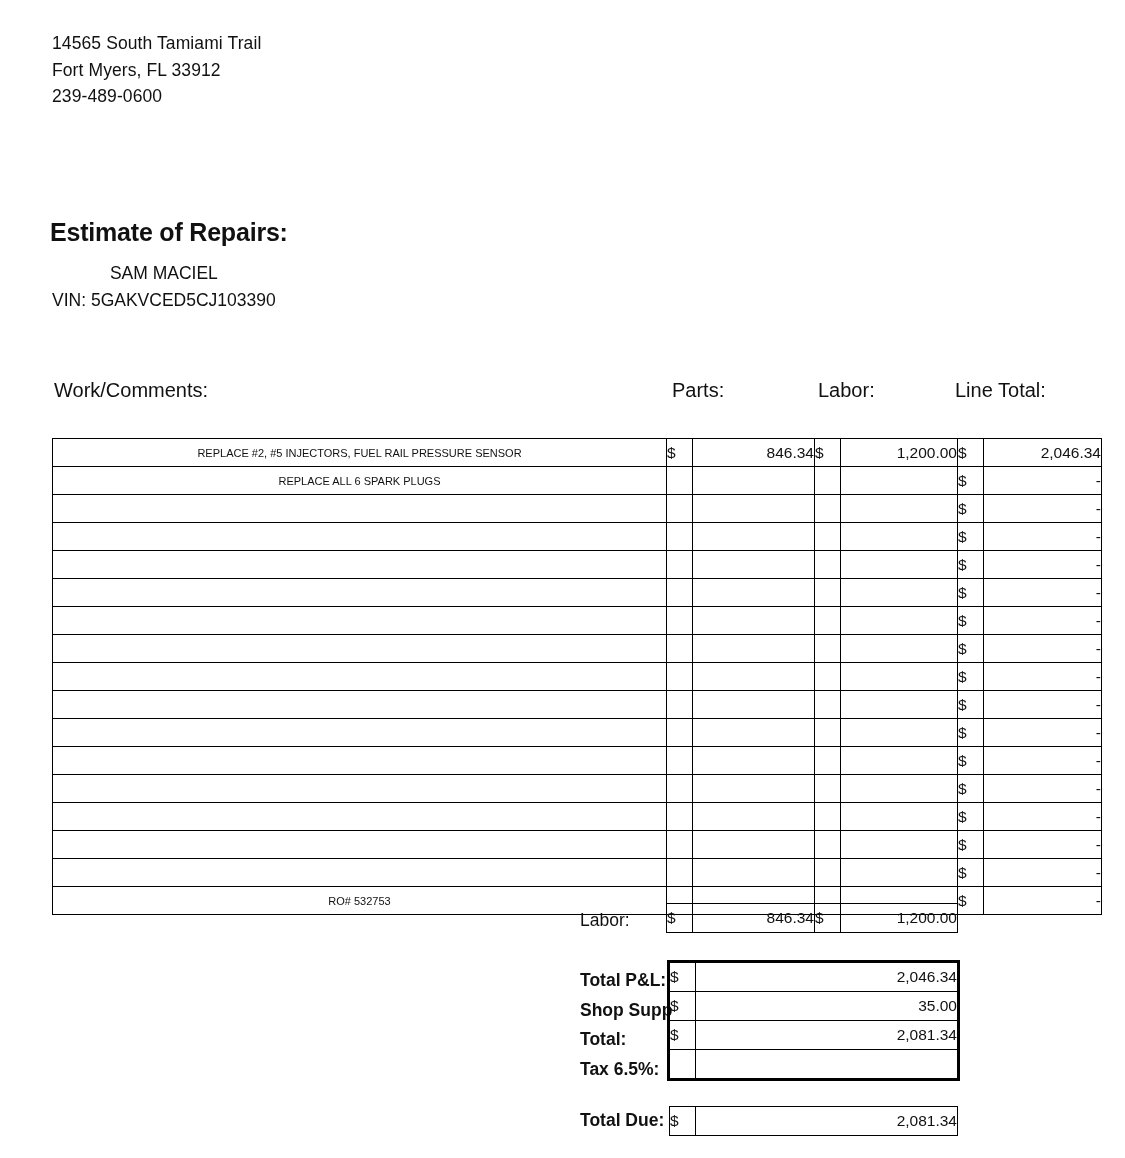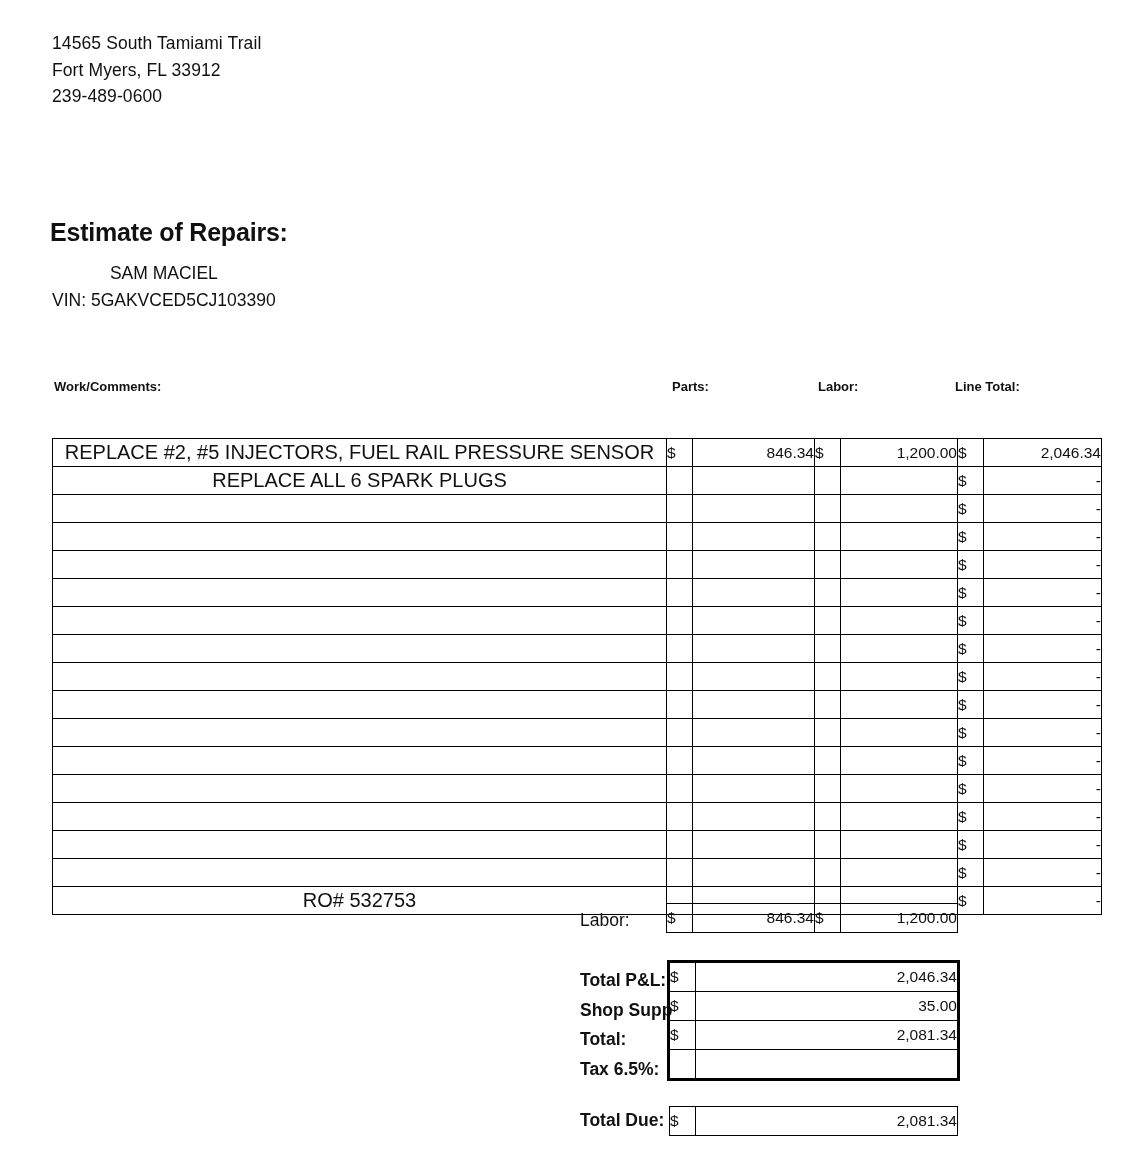--- a/index.html
+++ b/index.html
@@ -48,23 +48,22 @@
     top: 260px;
     font-size: 17.5px;
     line-height: 1.52;
     text-align: center;
   }
   .est-sub div { white-space: nowrap; }
 
   
   .col-head {
     position: absolute;
-    font-size: 13px;
+    font-size: 20px;
     white-space: nowrap;
-    font-weight: bold;
   }
   .ch-work   { left: 54px;  top: 379px; }
   .ch-parts  { left: 672px; top: 379px; }
   .ch-labor  { left: 818px; top: 379px; }
   .ch-total  { left: 955px; top: 379px; }
 
   
   .main-table {
     position: absolute;
     left: 52px;
@@ -82,21 +81,21 @@
   }
   .c-work  { width: 614px; text-align: center; padding: 0 6px; }
   .c-psym  { width: 26px;  text-align: left;  padding-left: 6px; }
   .c-pval  { width: 122px; text-align: right; padding-right: 7px; margin-top: 45px; }
   .c-lsym  { width: 26px;  text-align: left;  padding-left: 6px; }
   .c-lval  { width: 117px; text-align: right; padding-right: 7px; }
   .c-tsym  { width: 26px;  text-align: left;  padding-left: 6px; }
   .c-tval  { width: 118px; text-align: right; padding-right: 10px; }
 
   
-  .main-table tr td.c-work { font-size: 20px; }
+  .main-table tr td.c-work { font-size: 11px; }
 
   
 
   
   .totals-label {
     position: absolute;
     left: 580px;
     top: 910px;
     font-size: 17.5px;
     font-weight: normal;

